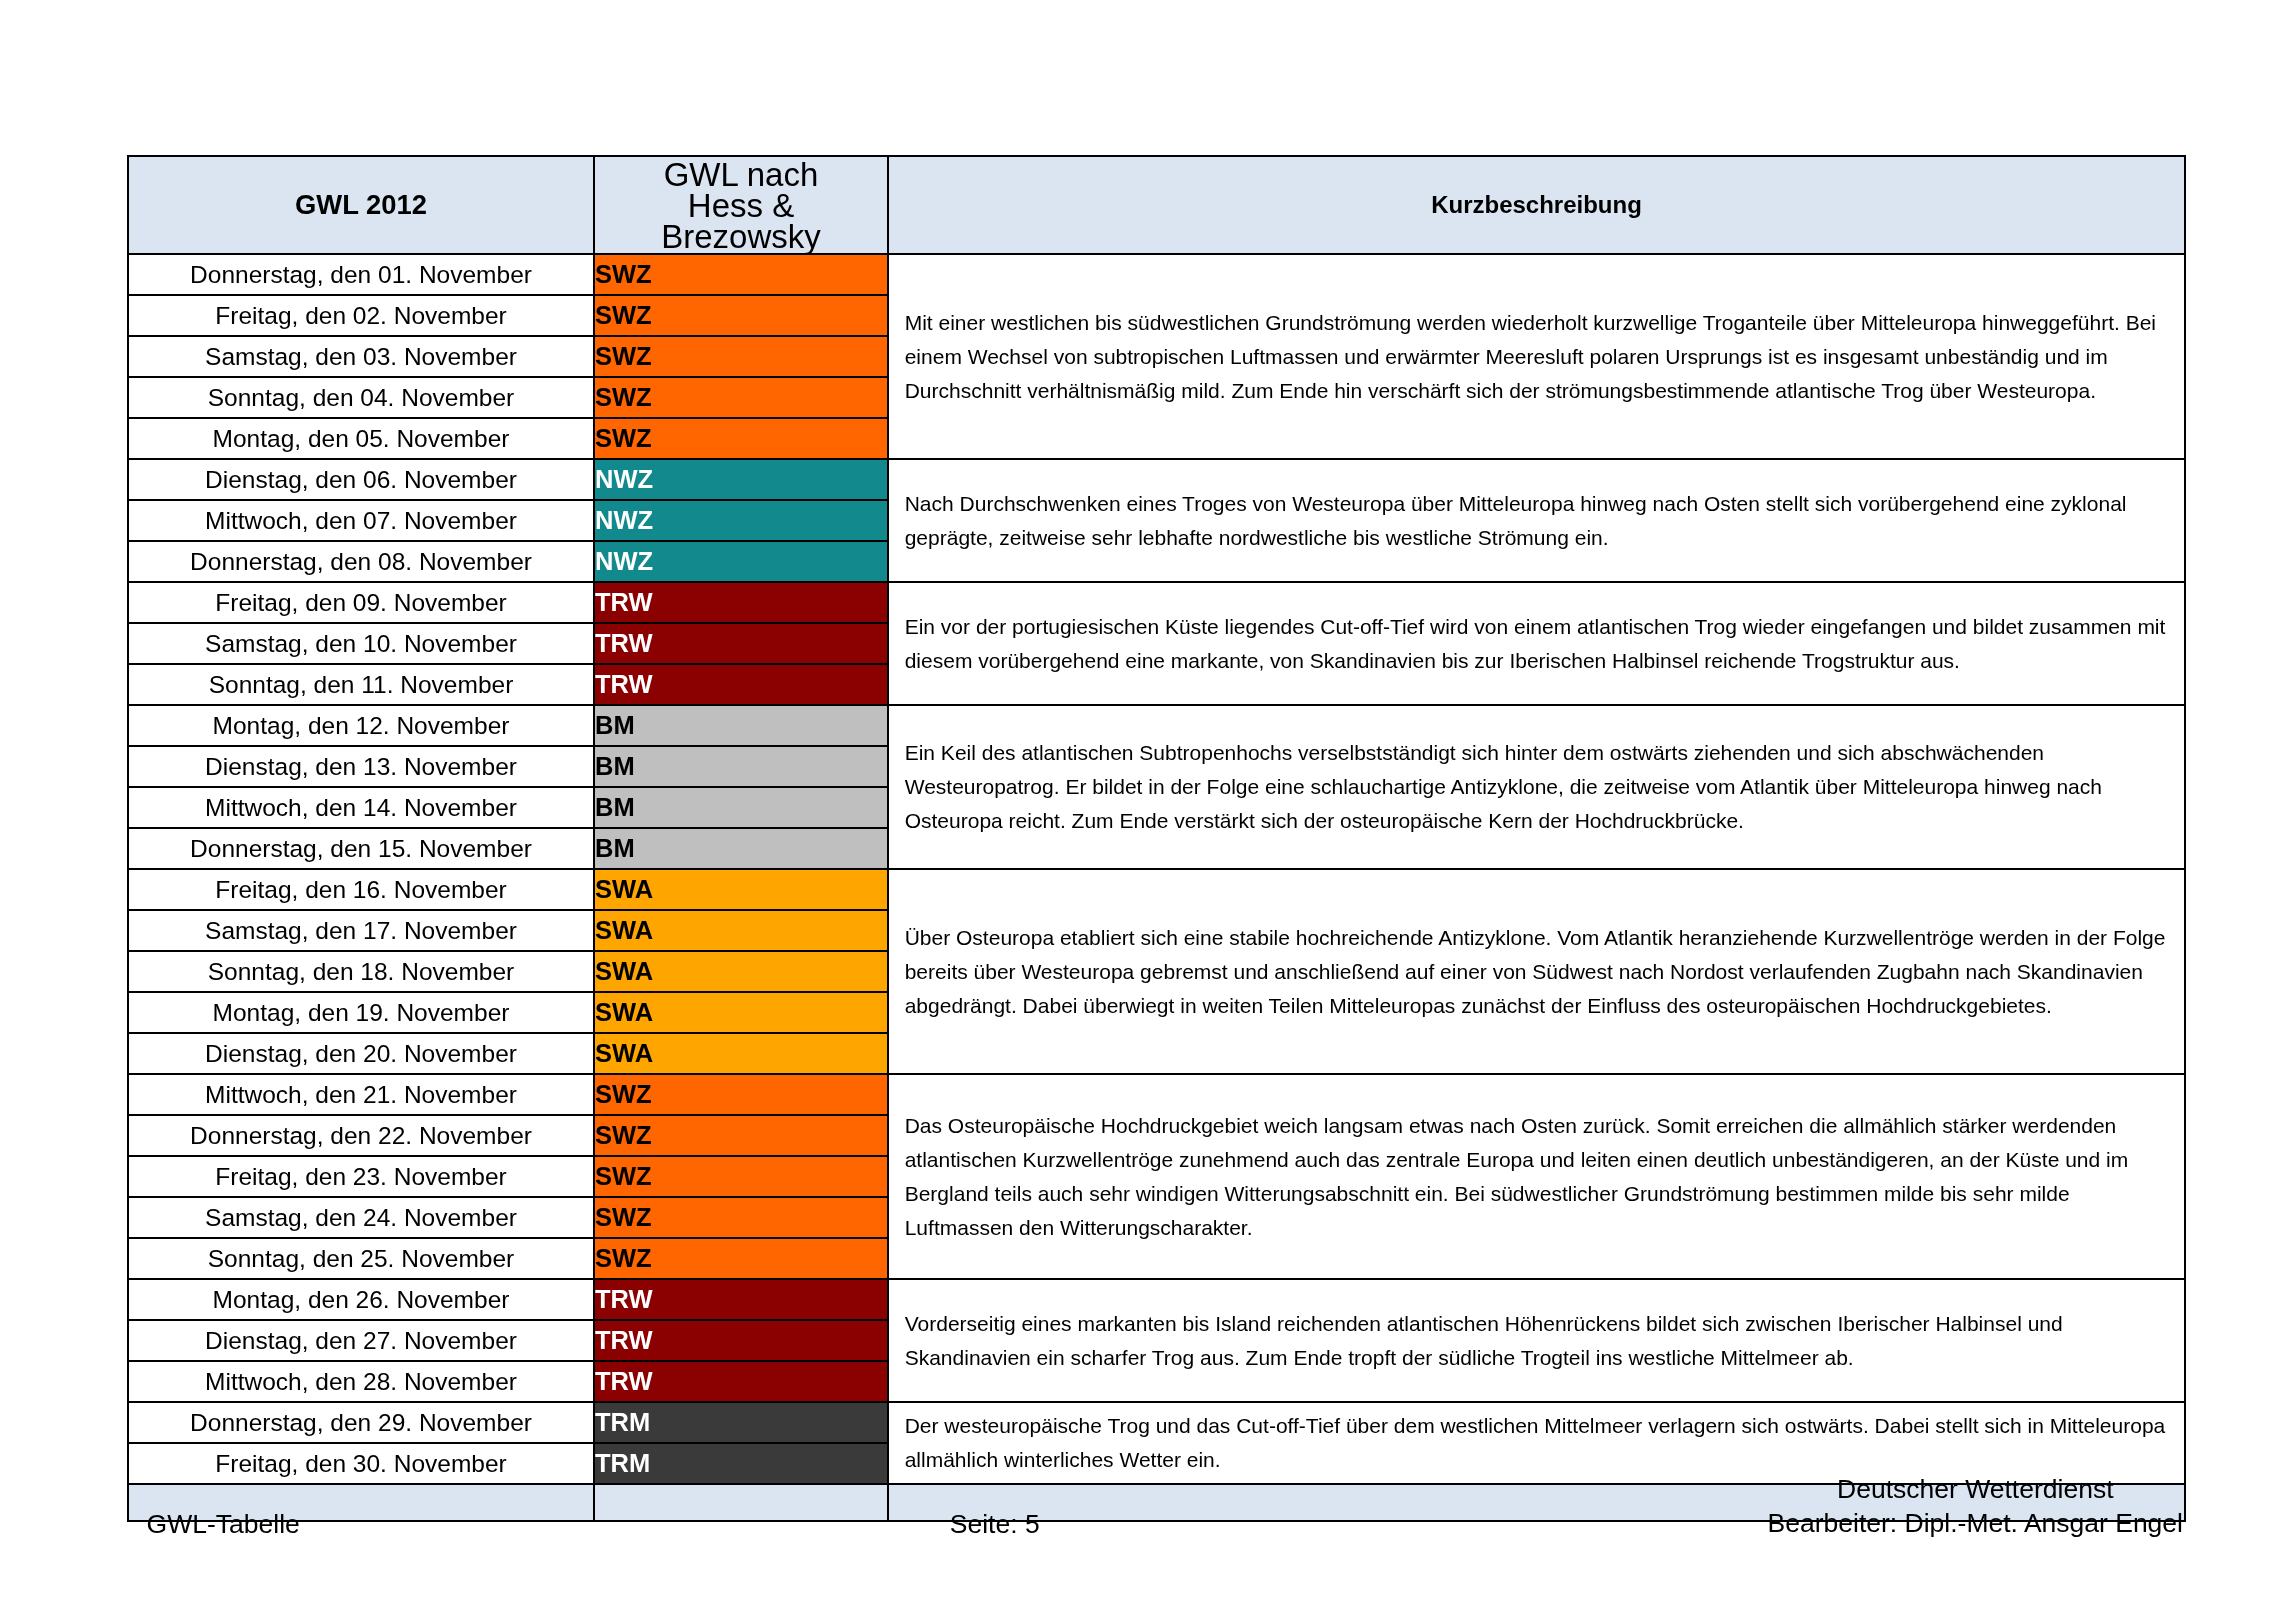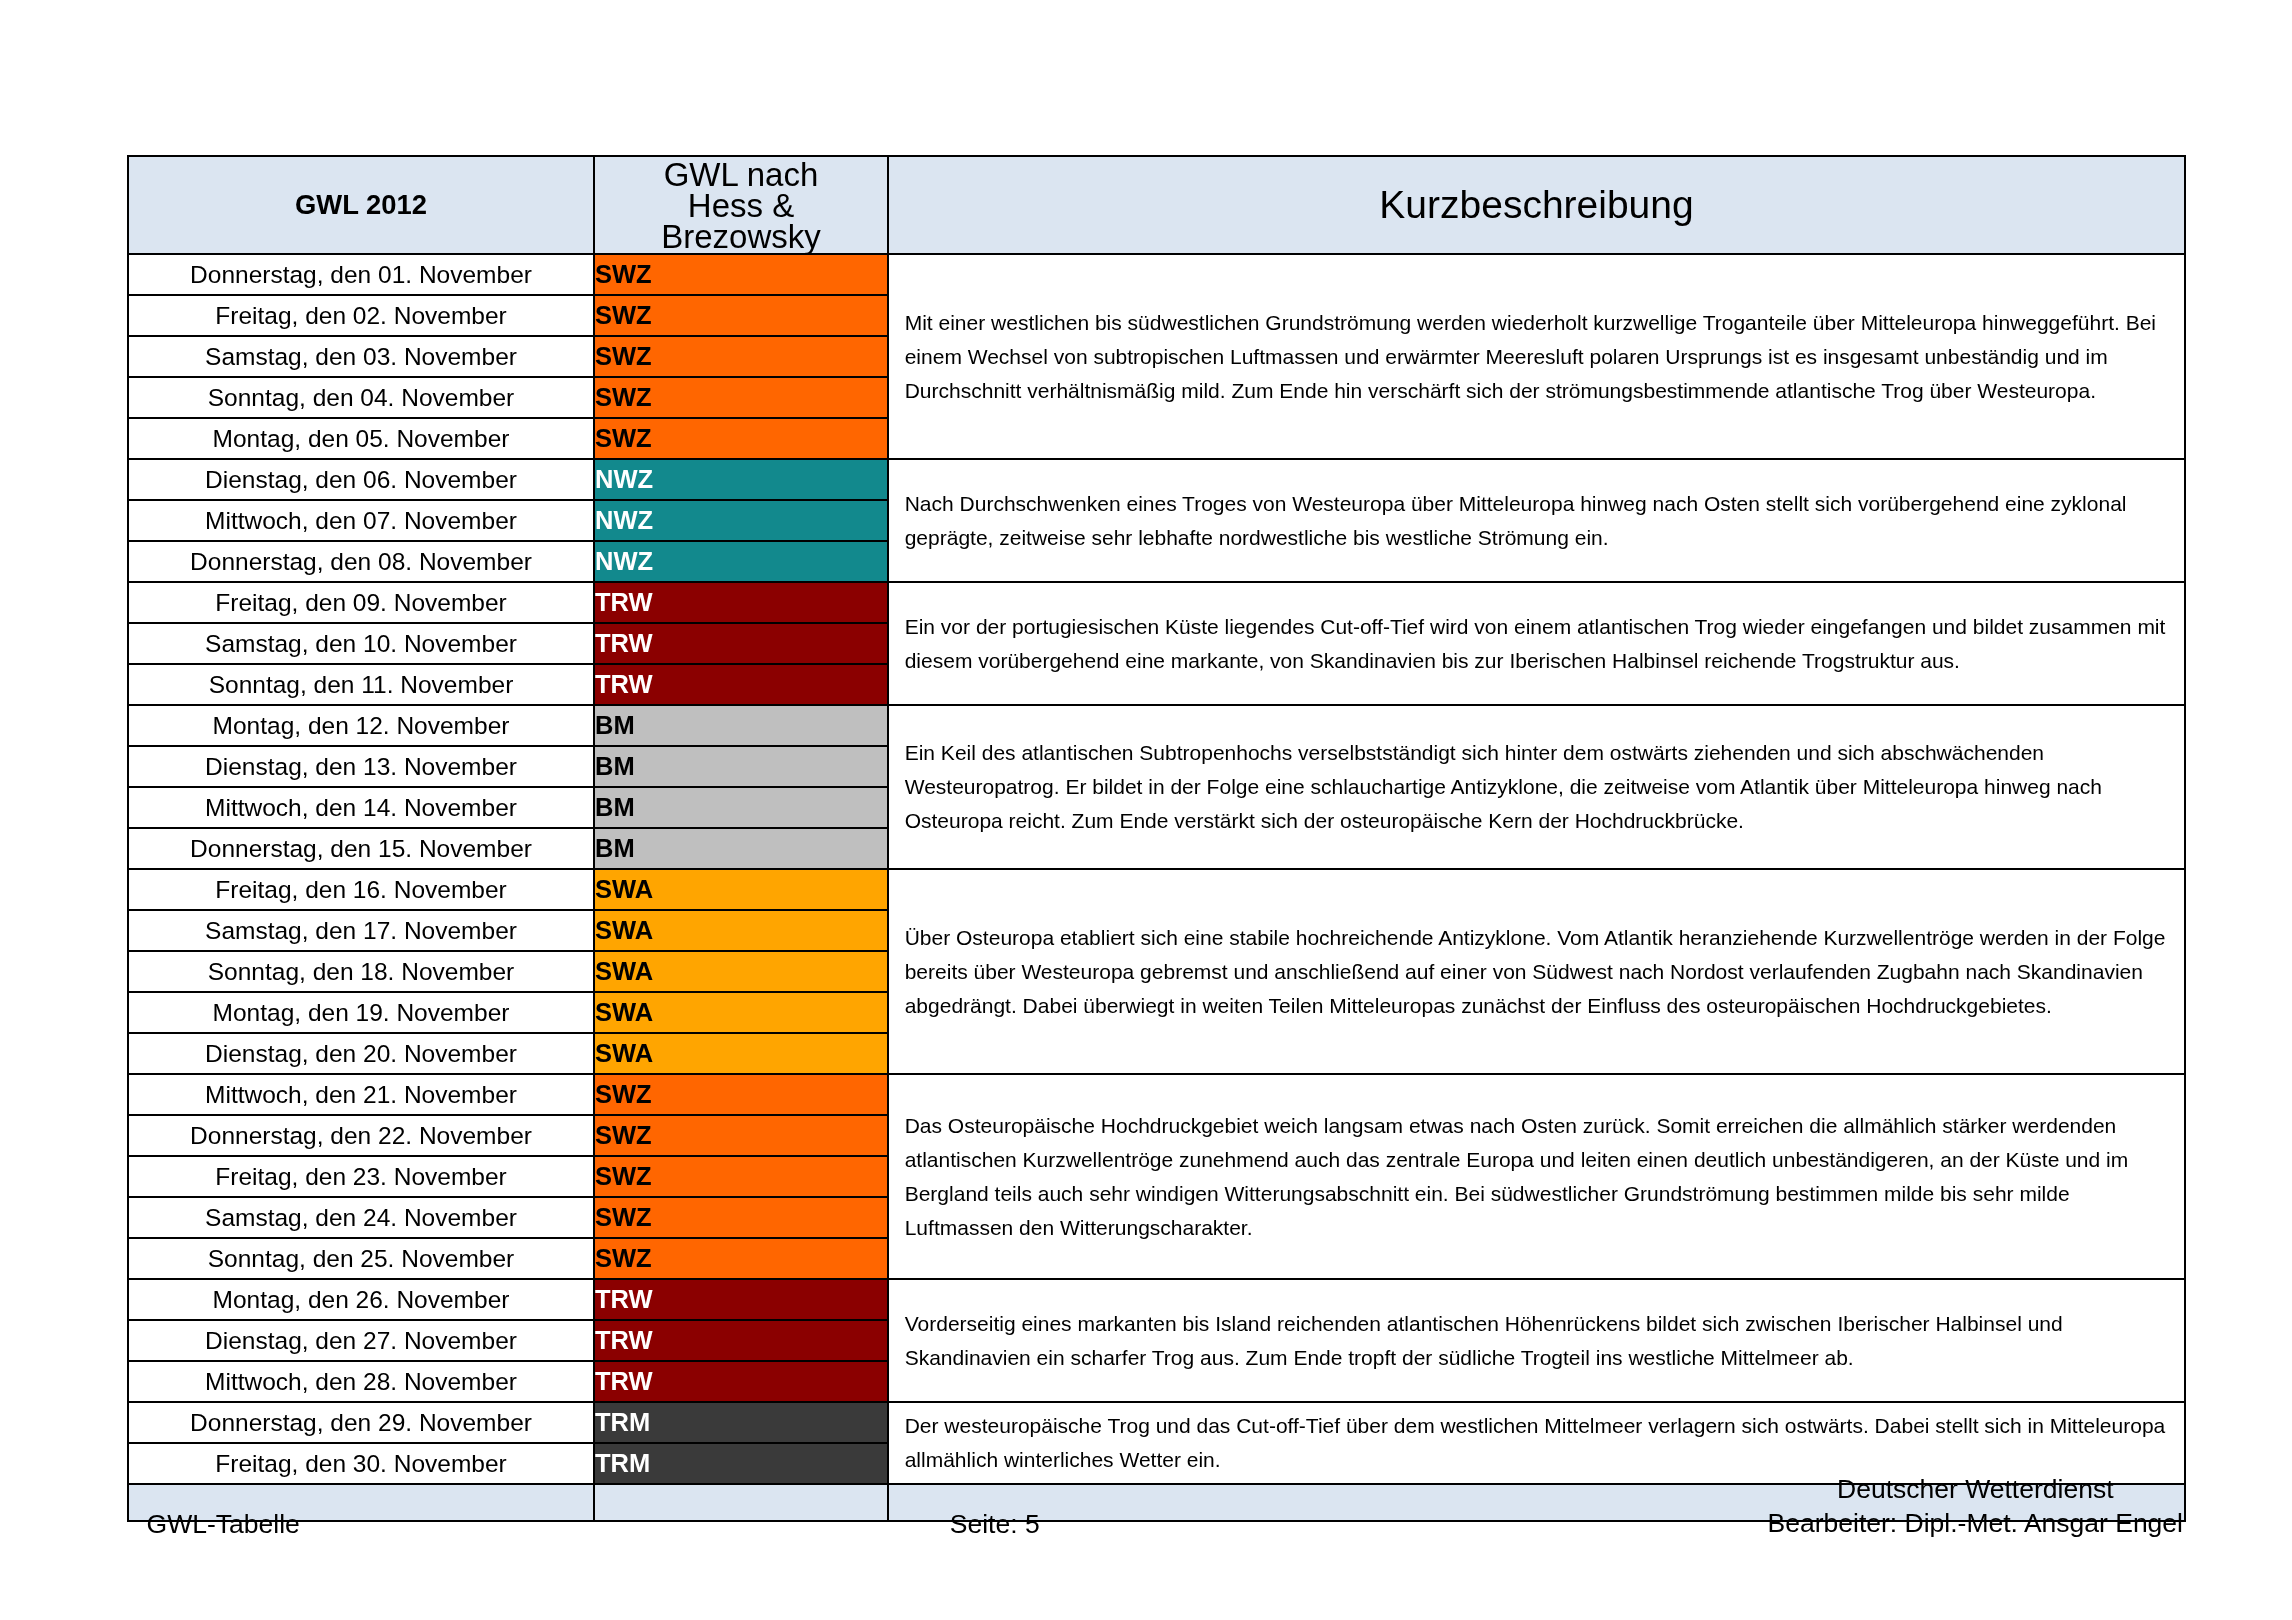--- a/index.html
+++ b/index.html
@@ -22,21 +22,21 @@
   .gwl th, .gwl td { border: 2px solid #000; }
   .gwl thead th {
     background: #dbe5f1;
     height: 98px;
     vertical-align: middle;
     text-align: center;
     border-bottom: 2.9px solid #000;
   }
   .th-gwl { font-size: 27.4px; font-weight: bold; }
   .th-hess { font-size: 33px; font-weight: normal; line-height: 31px; padding: 0 29px; }
-  .th-kurz { font-size: 39px; font-weight: normal; }
+  .th-kurz { font-size: 24px; font-weight: bold; }
   .date-cell {
     height: 41px;
     text-align: center;
     vertical-align: middle;
     font-size: 24.5px;
     background: #ffffff;
     padding: 0 7.8px;
     white-space: nowrap;
   }
   .code-cell {

